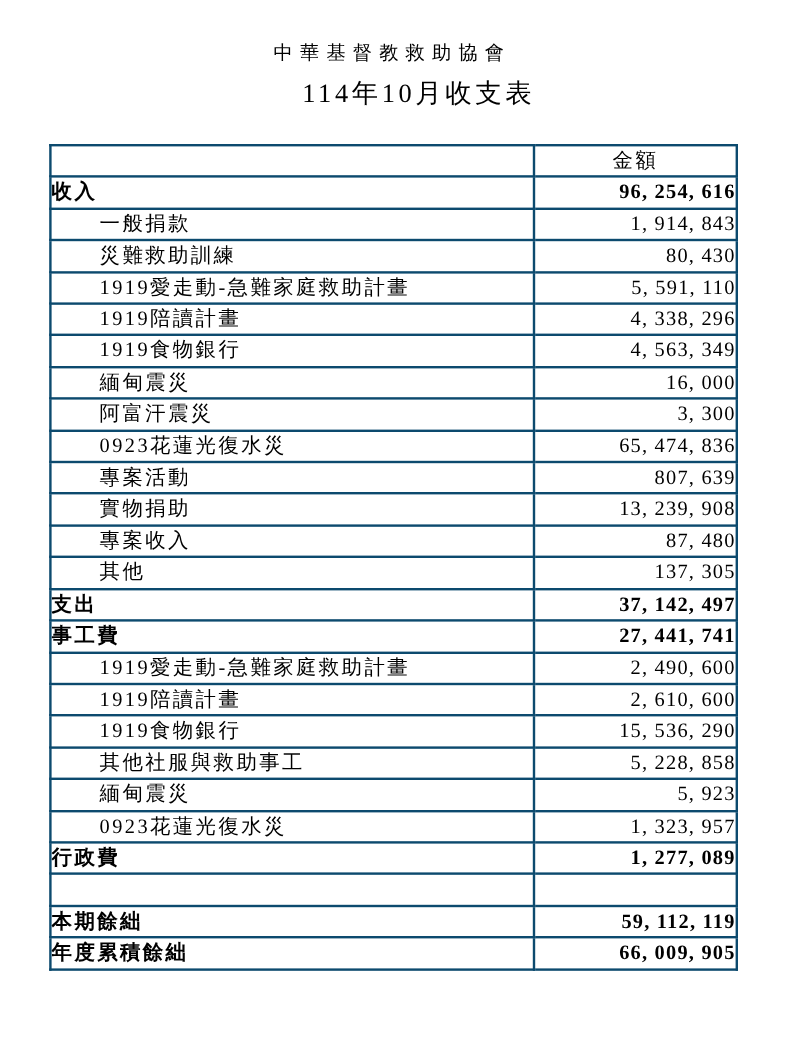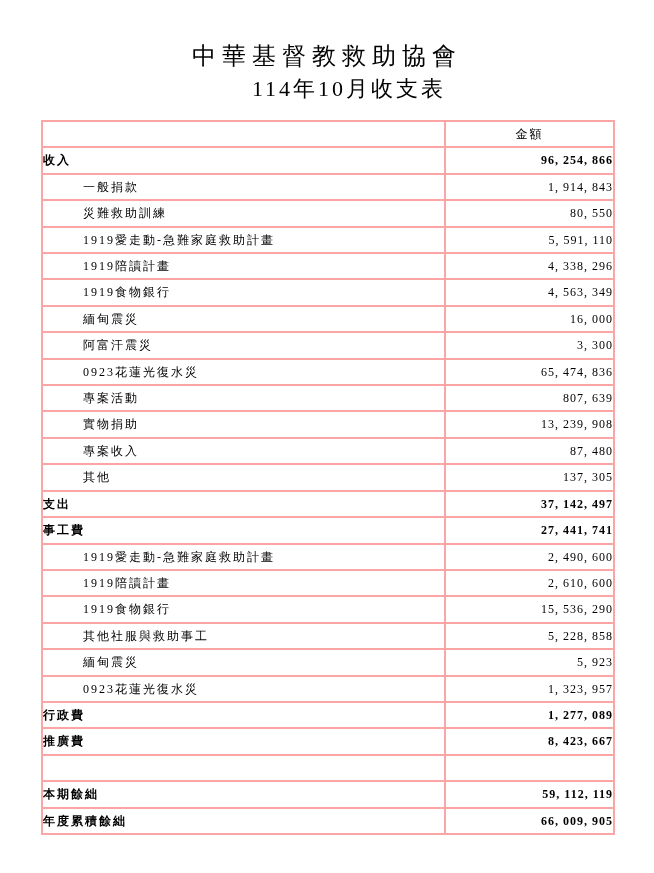--- a/index.html
+++ b/index.html
@@ -17,46 +17,45 @@
     overflow: hidden;
   }
   .doc-header {
     position: absolute;
     top: 28px;
     left: 0;
     width: 100%;
     text-align: center;
   }
   .doc-title {
-    font-size: 24px;
+    font-size: 16px;
     line-height: 34px;
     letter-spacing: 6px;
     white-space: nowrap;
-    margin-top: 11px;
   }
   .doc-subtitle {
     font-size: 22px;
     line-height: 32px;
     letter-spacing: 3px;
     white-space: nowrap;
     margin-left: 44px;
   }
   table.fin-table {
     position: absolute;
     left: 41px;
     top: 120px;
     width: 572px;
     border-collapse: collapse;
     table-layout: fixed;
   }
   .fin-table th, .fin-table td {
-    border: 2px solid #fca5a5;
+    border: 2px solid #0c4a6e;
     height: 24.4px;
     padding: 0;
-    font-size: 12px;
+    font-size: 17px;
     line-height: 24.4px;
     font-weight: normal;
     overflow: hidden;
     white-space: nowrap;
   }
   .col-item  { width: 403px; }
   .col-amount{ width: 169px; }
   .amount-header {
     text-align: center;
     letter-spacing: 2px;
@@ -96,31 +95,31 @@
     </colgroup>
     <thead>
       <tr>
         <th class="label-cell"></th>
         <th class="amount-header">金額</th>
       </tr>
     </thead>
     <tbody id="table-body">
   <tr class="bold">
     <td class="label-cell">收入</td>
-    <td class="amount-cell">96, 254, 866</td>
+    <td class="amount-cell">96, 254, 616</td>
   </tr>
 
   <tr>
     <td class="label-cell indent-1">一般捐款</td>
     <td class="amount-cell">1, 914, 843</td>
   </tr>
 
   <tr>
     <td class="label-cell indent-1">災難救助訓練</td>
-    <td class="amount-cell">80, 550</td>
+    <td class="amount-cell">80, 430</td>
   </tr>
 
   <tr>
     <td class="label-cell indent-1">1919愛走動-急難家庭救助計畫</td>
     <td class="amount-cell">5, 591, 110</td>
   </tr>
 
   <tr>
     <td class="label-cell indent-1">1919陪讀計畫</td>
     <td class="amount-cell">4, 338, 296</td>
@@ -205,24 +204,20 @@
   <tr>
     <td class="label-cell indent-1">0923花蓮光復水災</td>
     <td class="amount-cell">1, 323, 957</td>
   </tr>
 
   <tr class="bold">
     <td class="label-cell">行政費</td>
     <td class="amount-cell">1, 277, 089</td>
   </tr>
 
-  <tr class="bold">
-    <td class="label-cell">推廣費</td>
-    <td class="amount-cell">8, 423, 667</td>
-  </tr>
 
   <tr>
     <td class="label-cell"></td>
     <td class="amount-cell"></td>
   </tr>
 
   <tr class="bold">
     <td class="label-cell">本期餘絀</td>
     <td class="amount-cell">59, 112, 119</td>
   </tr>

